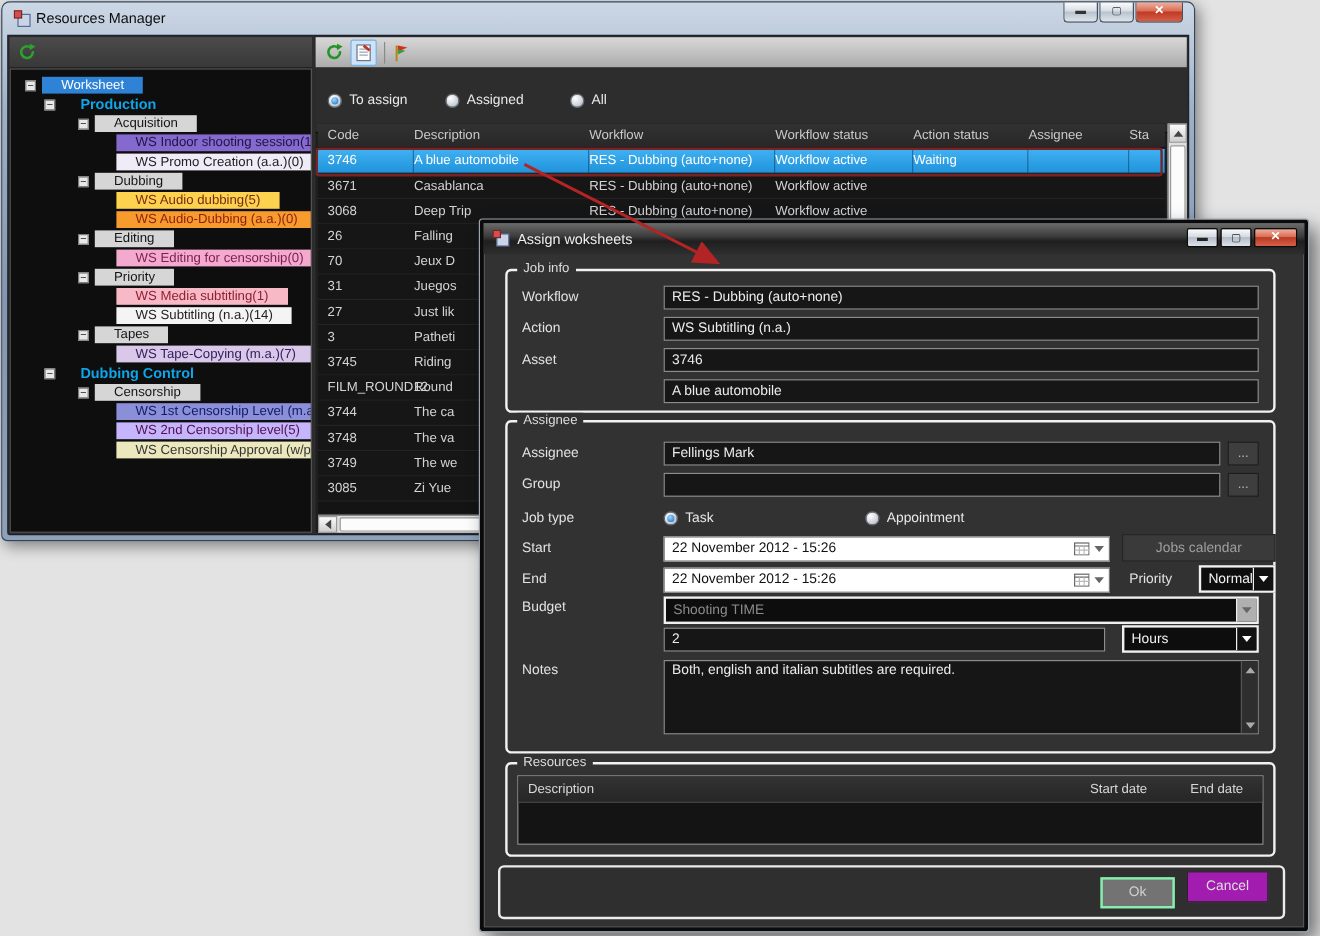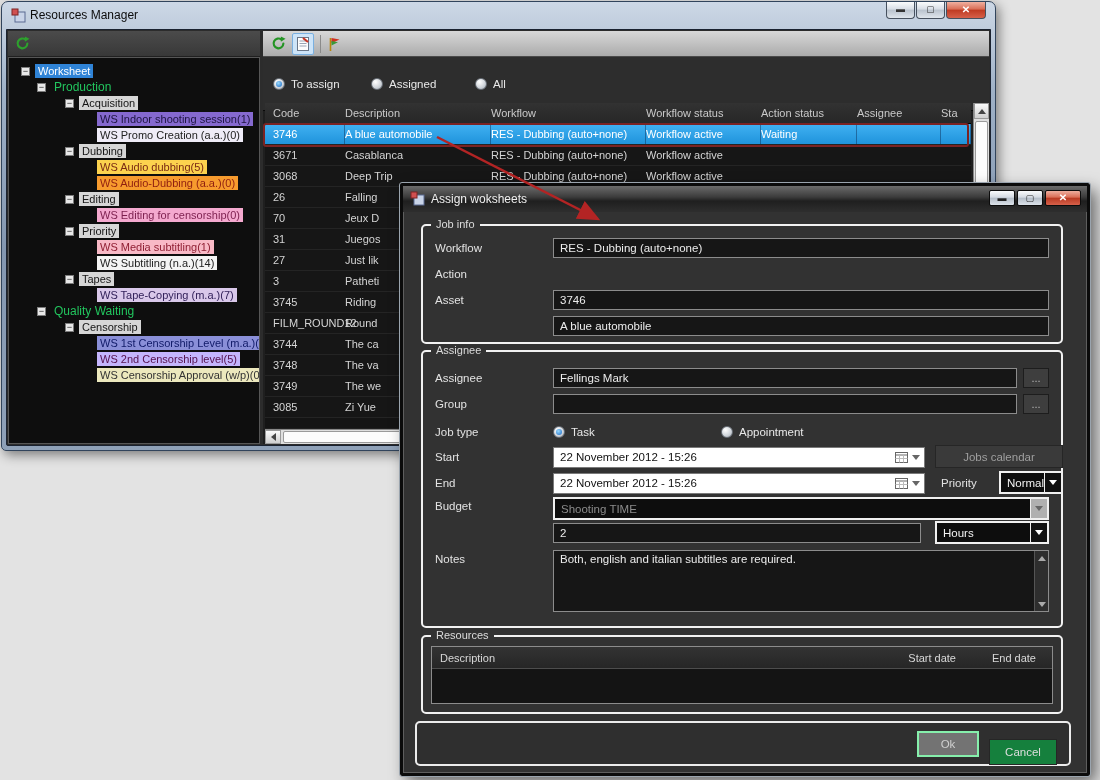--- a/index.html
+++ b/index.html
@@ -26,24 +26,24 @@
   
   .left-pane{position:absolute;left:1px;top:1px;width:252px;bottom:1px;background:#333}
   .lp-toolbar{position:absolute;left:0;top:0;right:0;height:26px;
     background:linear-gradient(180deg,#4b4b4b,#383838);border-bottom:1px solid #202020;
     display:flex;align-items:center;padding-left:7px}
   .tree{position:absolute;left:0;right:0;top:26px;bottom:0;background:#0e0e0e;
     border:1px solid #565656;padding-top:5px;font-size:11px;color:#ddd;overflow:hidden}
   .ti{height:16px;display:flex;align-items:center;white-space:nowrap}
   .exp{width:9px;height:9px;background:#e8e8e8;border:1px solid #7c7c7c;color:#222;
     font-size:9px;line-height:7px;text-align:center;margin-right:5px;flex:none}
-  .lbl{padding:1px 3px;line-height:12px}
+  .lbl{padding:1px 16px;line-height:12px}
   .i0{padding-left:12px}.i1{padding-left:28px}.i2{padding-left:56px}.i3{padding-left:88px}
   .v-selected .lbl{background:#2f83d6;color:#fff}
-  .v-bold .lbl{color:#22c55e;font-weight:normal;font-size:12px}
+  .v-bold .lbl{color:#0ea5e9;font-weight:bold;font-size:12px}
   .v-cat .lbl{background:#d6d6d6;color:#151515}
   .v-purple .lbl{background:#8569cf;color:#1d1440}
   .v-whitelav .lbl{background:#efecf7;color:#222}
   .v-yellow .lbl{background:#fcd24e;color:#7a2a14}
   .v-orange .lbl{background:#f79b2e;color:#8f1e10}
   .v-pink .lbl{background:#f4a9cf;color:#7c1f4e}
   .v-rose .lbl{background:#f8b9c6;color:#8f1f33}
   .v-white .lbl{background:#f4f4f4;color:#222}
   .v-lavender .lbl{background:#d9c8ea;color:#32215a}
   .v-blueviolet .lbl{background:#8a8fd8;color:#101a68}
@@ -148,21 +148,21 @@
 
   .res-box{position:absolute;left:8px;right:8px;top:9px;bottom:8px;background:#141414;border:1px solid #8c8c8c}
   .res-head{height:22px;background:linear-gradient(180deg,#333,#262626);border-bottom:1px solid #4d4d4d;
     color:#d8d8d8;font-size:11px;display:flex;align-items:center;padding-left:8px;position:relative}
   .rs-col1{position:absolute;right:96px}.rs-col2{position:absolute;right:16px}
 
   .btnbar{position:absolute;left:12px;right:16px;top:535px;height:45px;border:2px solid #ececec;
     border-radius:5px;background:#2f2f2f}
   .dlg-ok{position:absolute;right:90px;top:8px;width:62px;height:26px;background:#737373;
     border:2px solid #86efac;color:#cfcfcf;font-size:11.5px}
-  .dlg-cancel{position:absolute;right:12px;top:16px;width:68px;height:26px;background:#15803d;
+  .dlg-cancel{position:absolute;right:12px;top:3px;width:68px;height:26px;background:#a21caf;
     border:1px solid #262626;color:#dedede;font-size:11.5px}
 
   .arrow-layer{position:absolute;left:0;top:0;z-index:30;pointer-events:none}
   button{cursor:default}
 </style>
 </head>
 <body>
 
 <div class="main-window">
   <div class="mw-titlebar">
@@ -235,21 +235,21 @@
           </div>
         <div class="ti i2 v-cat">
             <span class="exp">−</span>
             <span class="lbl">Tapes</span>
           </div>
         <div class="ti i3 v-lavender">
             <span class="lbl">WS Tape-Copying (m.a.)(7)</span>
           </div>
         <div class="ti i1 v-bold">
             <span class="exp">−</span>
-            <span class="lbl">Quality Waiting</span>
+            <span class="lbl">Dubbing Control</span>
           </div>
         <div class="ti i2 v-cat">
             <span class="exp">−</span>
             <span class="lbl">Censorship</span>
           </div>
         <div class="ti i3 v-blueviolet">
             <span class="lbl">WS 1st Censorship Level (m.a.)(0)</span>
           </div>
         <div class="ti i3 v-orchid">
             <span class="lbl">WS 2nd Censorship level(5)</span>
@@ -412,20 +412,21 @@
   </div>
 
   <div class="grp grp-jobinfo">
     <span class="legend">Job info</span>
     <div class="frow" style="top:12px">
       <span class="flabel">Workflow</span>
       <input class="tfield" value="RES - Dubbing (auto+none)" style="">
     </div>
     <div class="frow" style="top:38px">
       <span class="flabel">Action</span>
+      <input class="tfield" value="WS Subtitling (n.a.)" style="">
     </div>
     <div class="frow" style="top:64px">
       <span class="flabel">Asset</span>
       <input class="tfield" value="3746" style="">
     </div>
     <div class="frow" style="top:90px">
       <span class="flabel"></span>
       <input class="tfield" value="A blue automobile" style="">
     </div>
   </div>

